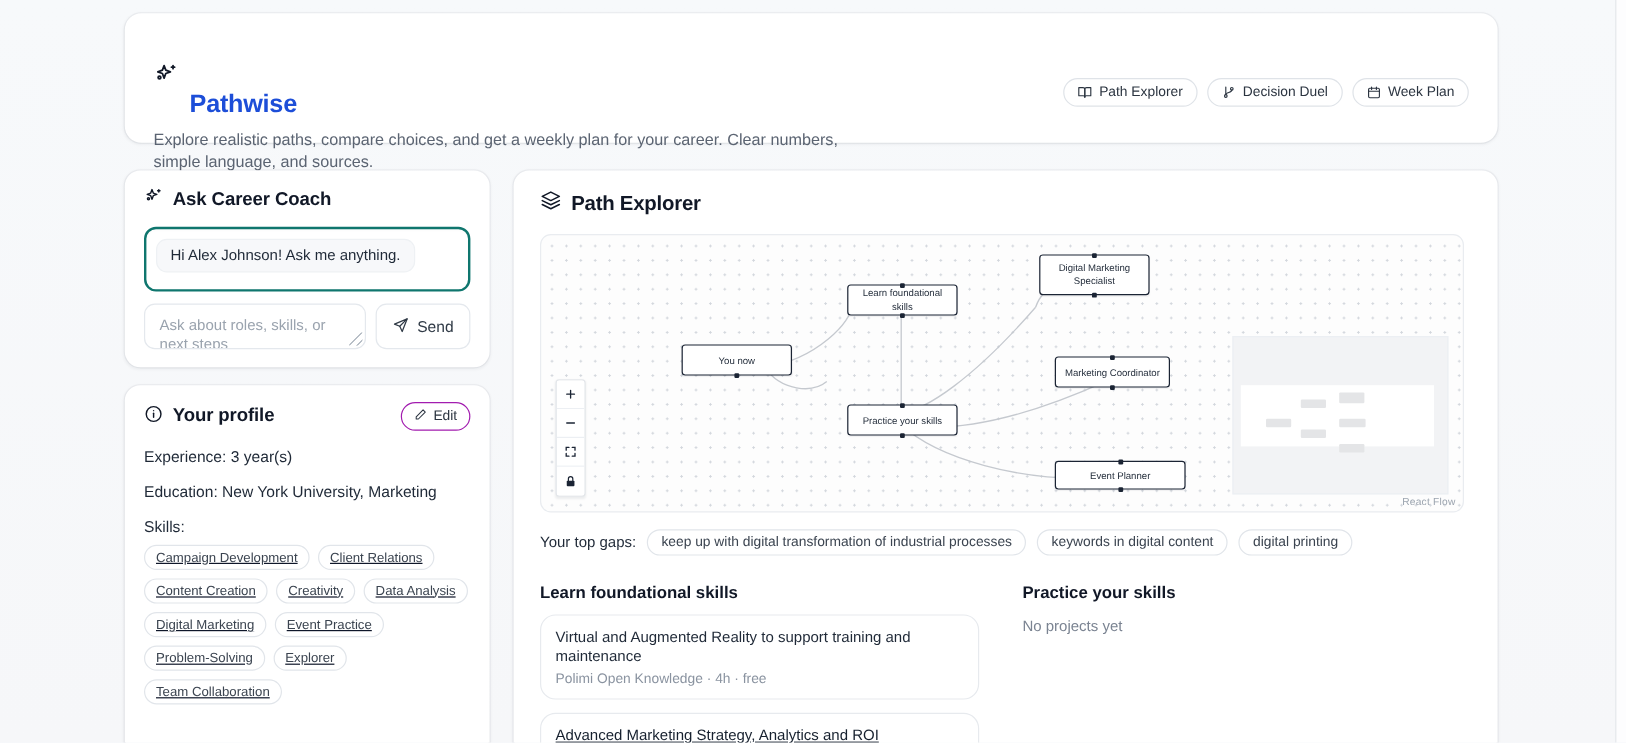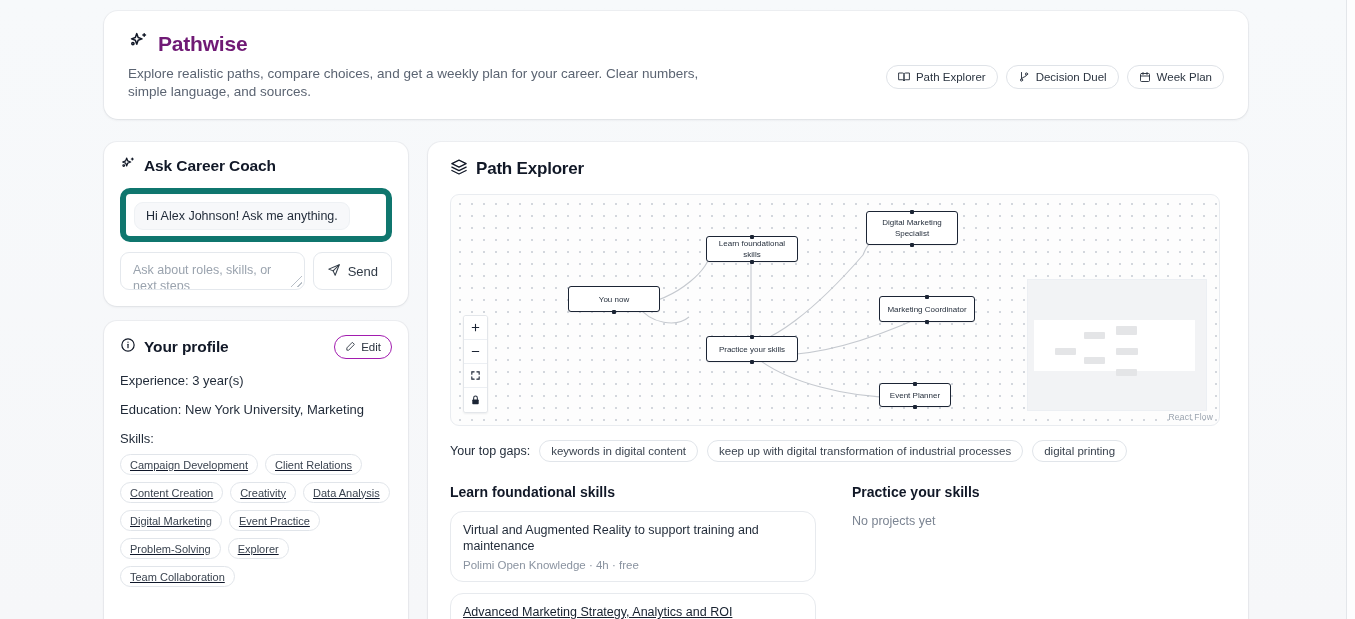--- a/index.html
+++ b/index.html
@@ -24,21 +24,21 @@
 
   
   .header-card {
     position: absolute; left: 104px; top: 11px;
     width: 1144px; height: 108px;
     background: #fff; border-radius: 14px;
     box-shadow: 0 1px 3px rgba(16,24,40,.08), 0 0 0 1px rgba(16,24,40,.04);
     padding: 20px 24px;
   }
   .brand-row { display: flex; align-items: center; gap: 9px; }
-  .brand-title { font-size: 21px; font-weight: 700; letter-spacing: -.2px; color:#701a75; }
+  .brand-title { font-size: 21px; font-weight: 700; letter-spacing: -.2px; color:#1d4ed8;margin-top:44px; }
   .header-sub {
     margin-top: 9px; font-size: 13.5px; line-height: 18px; color: #5b6472;
     max-width: 575px;
   }
   .header-actions {
     position: absolute; right: 24px; top: 54px;
     display: flex; gap: 8px; align-items: center;
   }
   .pill-btn {
     display: inline-flex; align-items: center; gap: 6px;
@@ -54,21 +54,21 @@
     position: absolute; left: 104px; top: 142px;
     width: 304px; height: 164px;
     background: #fff; border-radius: 13px;
     box-shadow: 0 1px 3px rgba(16,24,40,.07), 0 0 0 1px rgba(16,24,40,.04);
     padding: 14px 16px;
   }
   .card-head { display: flex; align-items: center; gap: 8px; }
   .card-title { font-size: 15.5px; font-weight: 700; color:#111827; letter-spacing:-.1px; }
   .chat-pane {
     margin-top: 12px; height: 54px;
-    border: 6px solid #0f766e; border-radius: 10px;
+    border: 2px solid #0f766e; border-radius: 10px;
     background: #fff; padding: 8px;
     box-shadow: inset 0 1px 2px rgba(16,24,40,.02);
   }
   .bubble {
     display: inline-block; background: #f7f8fa; border: 1px solid #eef1f4;
     border-radius: 9px; padding: 6px 11px; font-size: 12.5px; color: #1f2937;
   }
   .composer { margin-top: 10px; display: flex; gap: 8px; align-items: flex-start; }
   .composer-input {
     position: relative; flex: 1 1 auto; height: 38px;
@@ -368,21 +368,21 @@
         <span class="handle bot"></span>
         <span>Digital Marketing Specialist</span>
       </div>
 
       <div class="node" style="left:428px; top:101px; width:96px; height:26px;">
         <span class="handle top"></span>
         <span class="handle bot"></span>
         <span>Marketing Coordinator</span>
       </div>
 
-      <div class="node" style="left:428px; top:188px; width:72px; height:24px;">
+      <div class="node" style="left:428px; top:188px; width:109px; height:24px;">
         <span class="handle top"></span>
         <span class="handle bot"></span>
         <span>Event Planner</span>
       </div>
 
       <div class="flow-controls">
         <div class="ctrl">
           <svg width="11" height="11" viewBox="0 0 24 24" stroke="#1b2434" stroke-width="2.4" stroke-linecap="round">
               <path d="M12 5v14M5 12h14"></path>
             </svg>
@@ -413,22 +413,22 @@
         <div class="mm-node" style="left:88px; top:46px; width:21px; height:9px;"></div>
         <div class="mm-node" style="left:88px; top:68px; width:22px; height:7px;"></div>
         <div class="mm-node" style="left:88px; top:89px; width:21px; height:7px;"></div>
       </div>
 
       <div class="rf-attrib">React Flow</div>
     </div>
 
     <div class="gaps-row">
       <span class="gaps-label">Your top gaps:</span>
+      <span class="gap-chip">keep up with digital transformation of industrial processes</span>
       <span class="gap-chip">keywords in digital content</span>
-      <span class="gap-chip">keep up with digital transformation of industrial processes</span>
       <span class="gap-chip">digital printing</span>
     </div>
 
     <div class="columns">
       <div class="col">
         <div class="col-title">Learn foundational skills</div>
 
         <div class="item-card">
           <div class="item-title">Virtual and Augmented Reality to support training and maintenance</div>
           <div class="item-sub">Polimi Open Knowledge · 4h · free</div>

